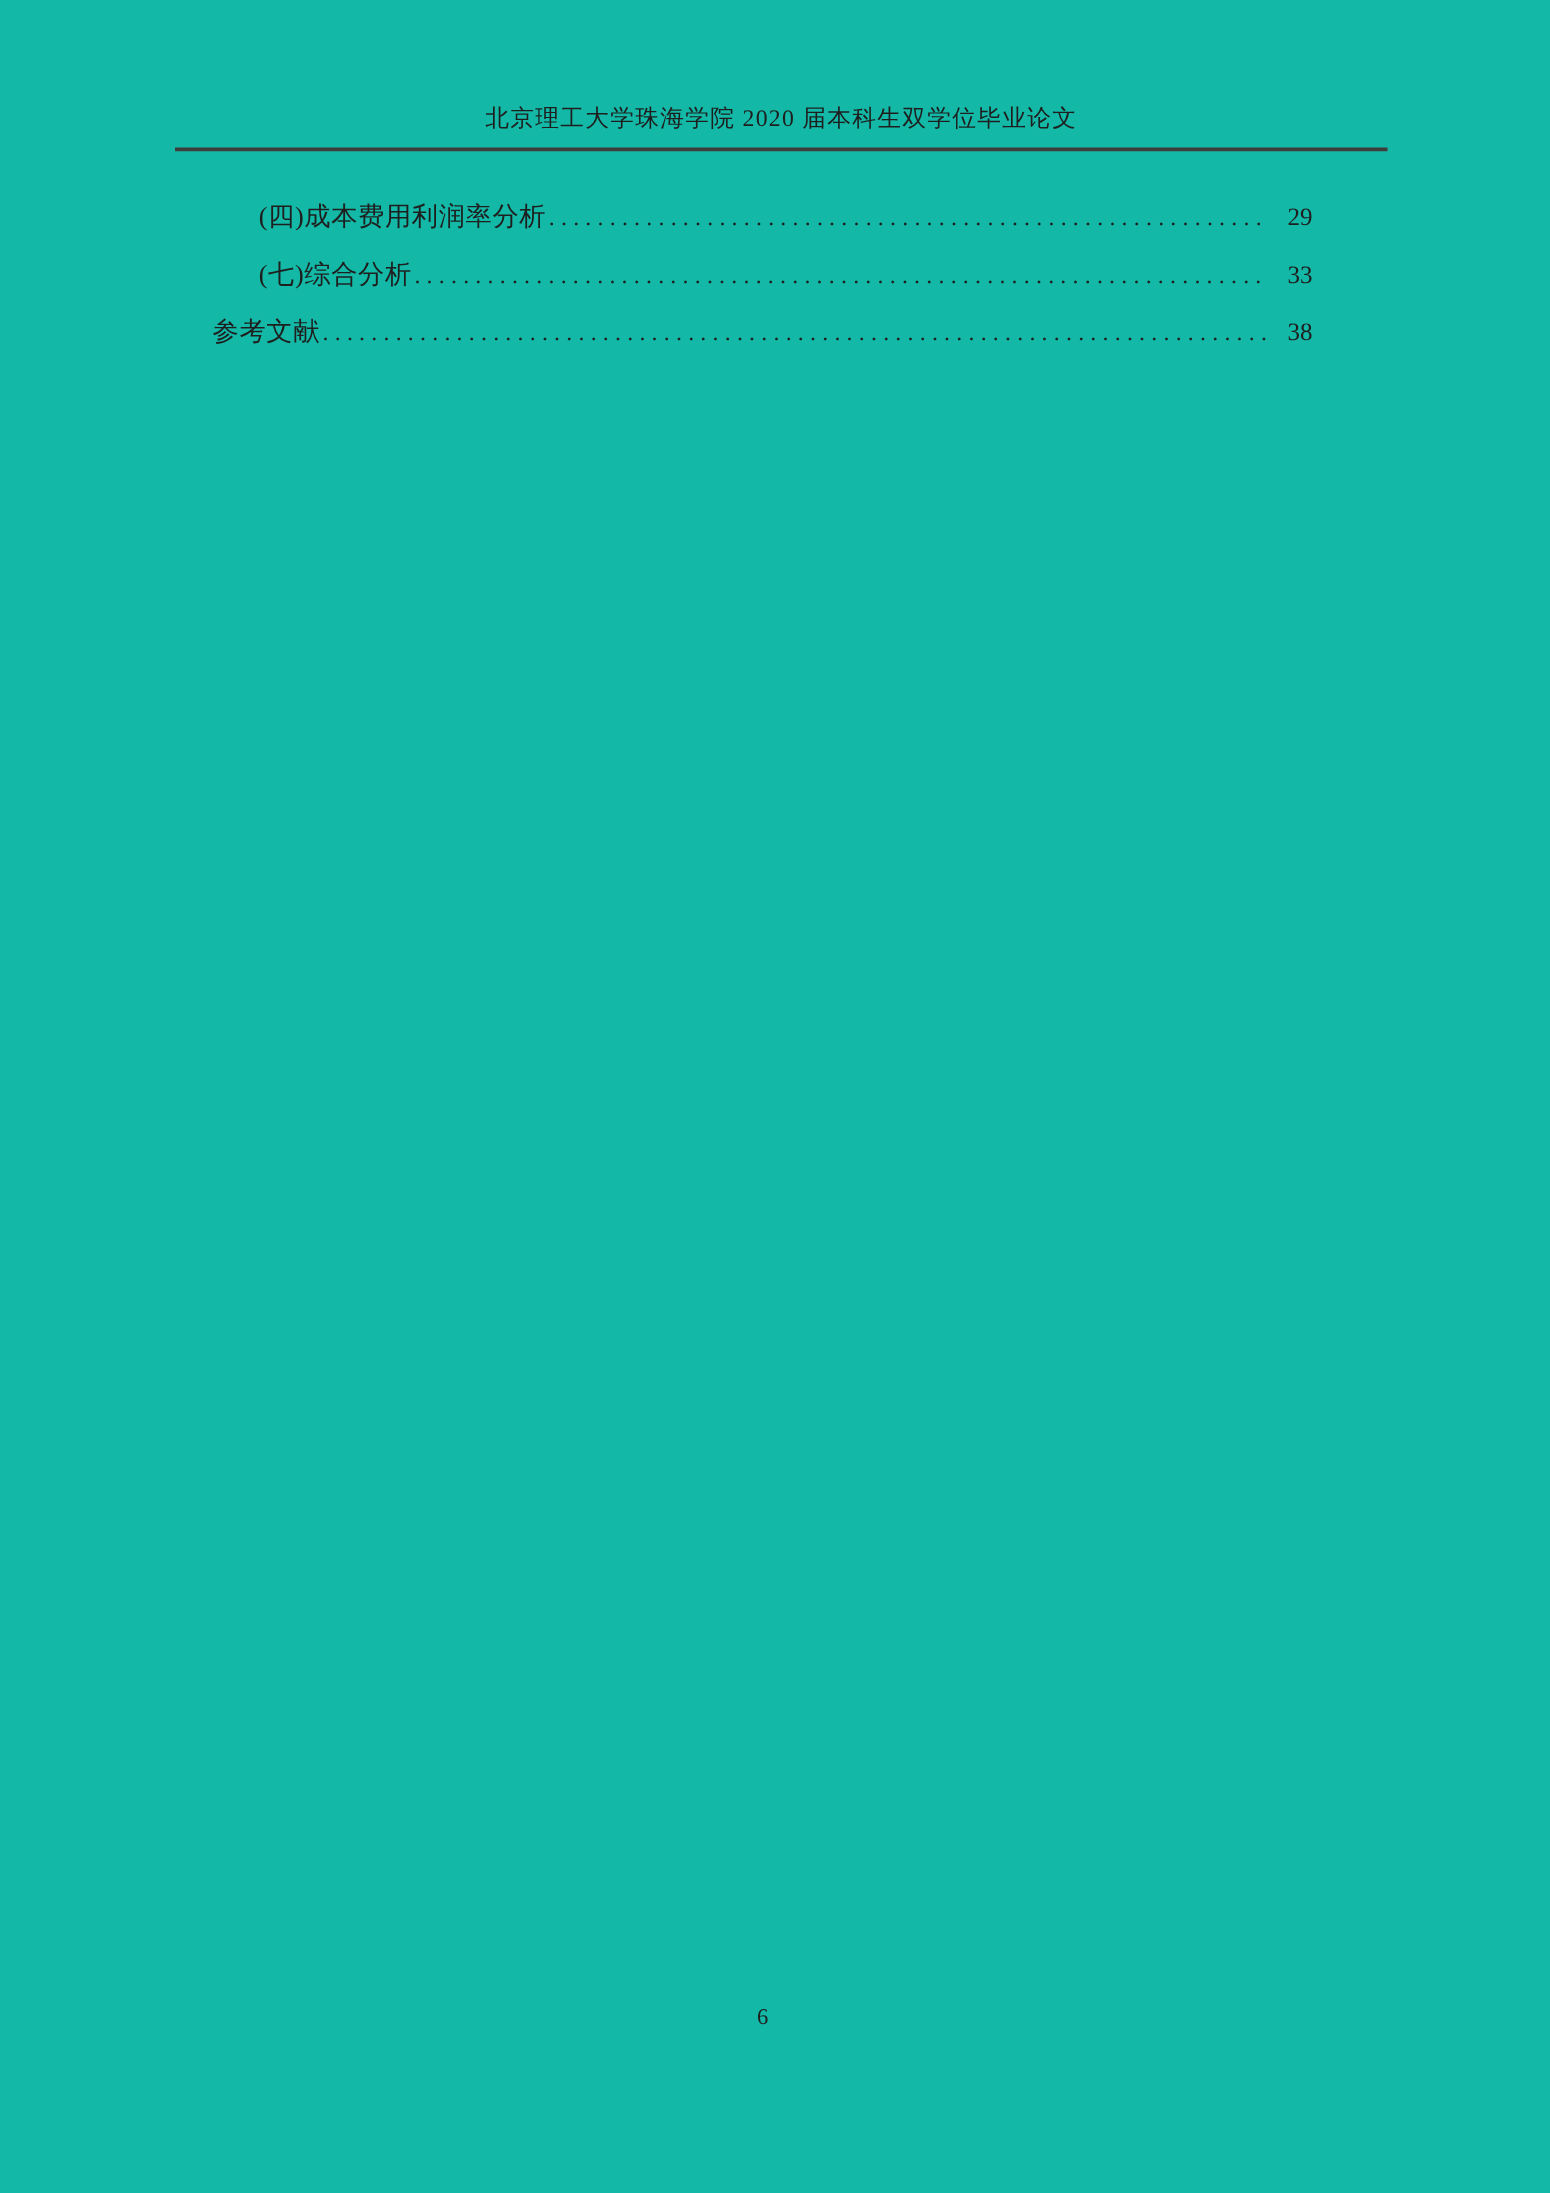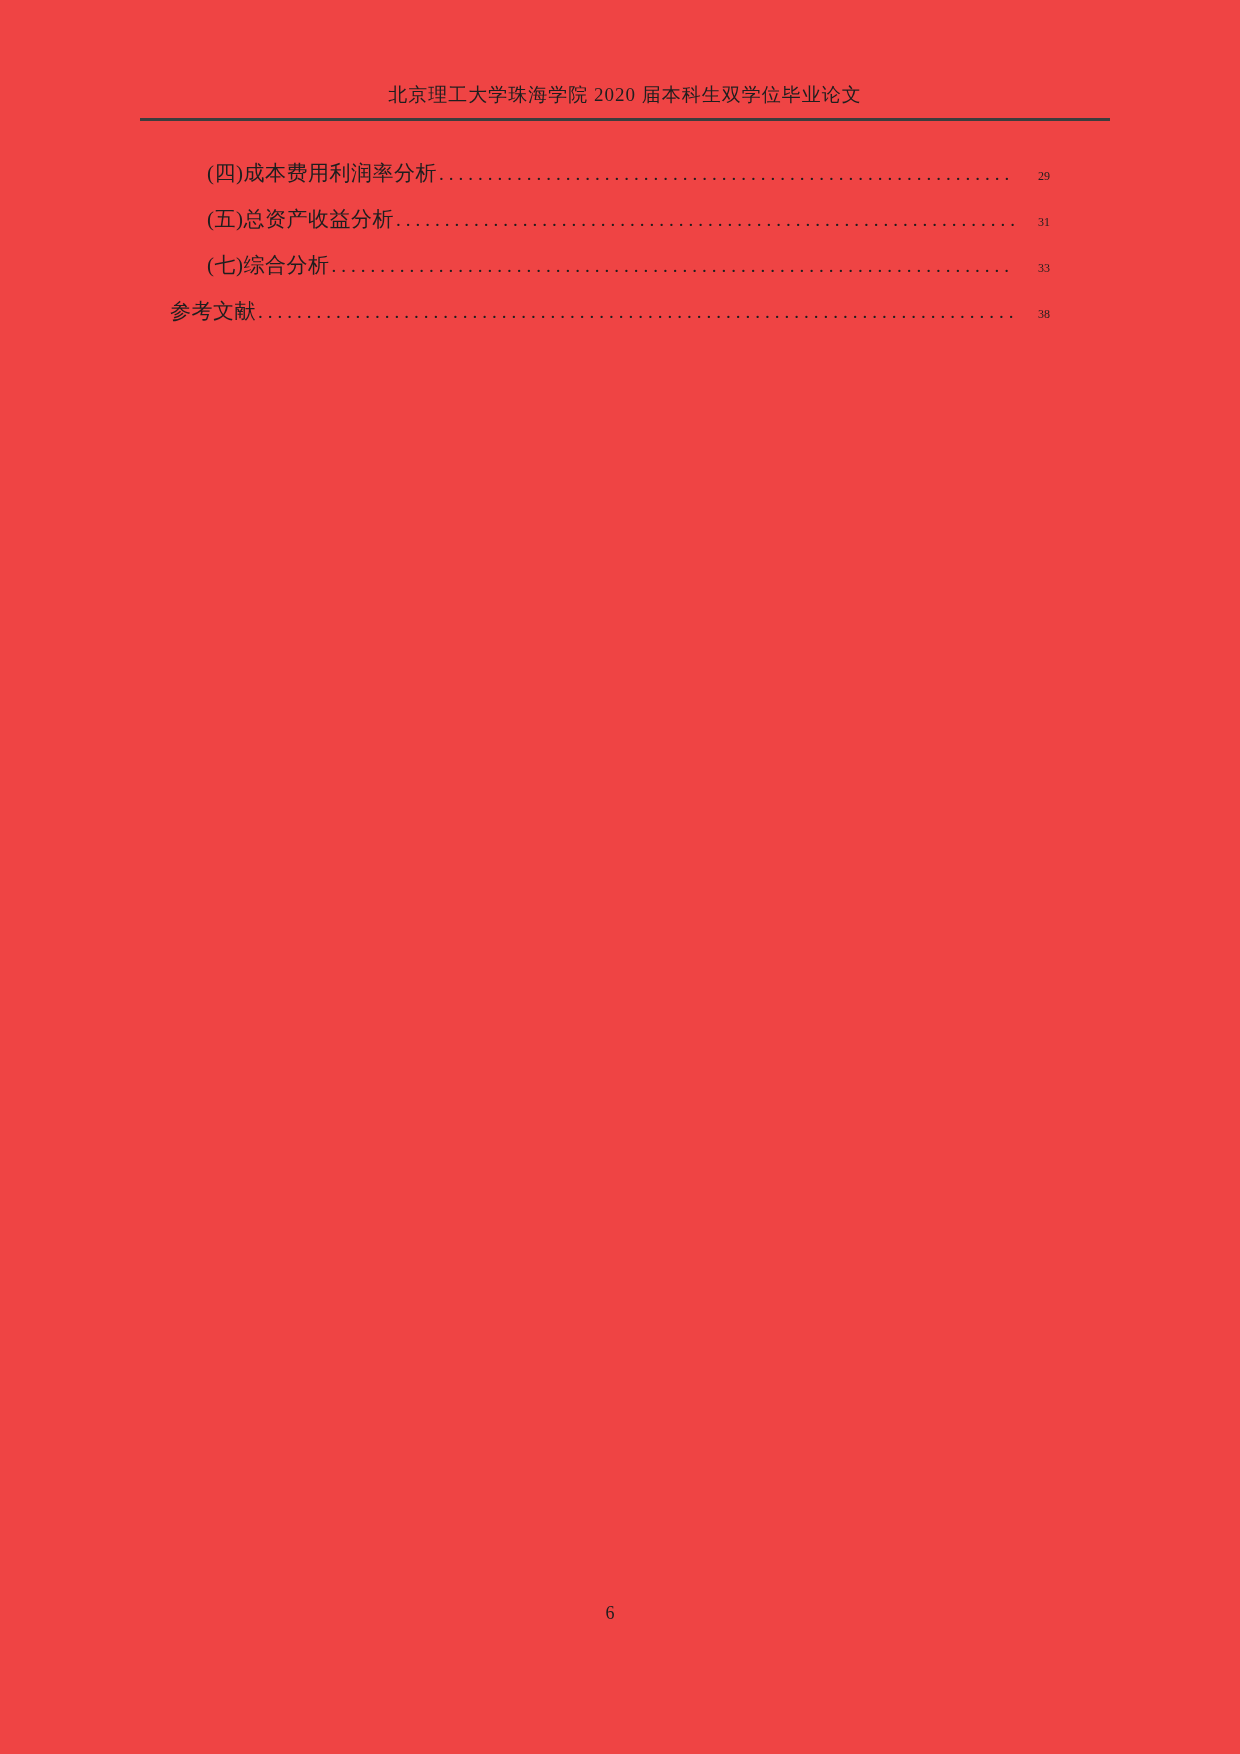--- a/index.html
+++ b/index.html
@@ -5,21 +5,21 @@
   html, body {
     margin: 0;
     padding: 0;
     background: #e8e8e8;
   }
   .page {
     position: relative;
     width: 1240px;
     height: 1754px;
     margin: 0 auto;
-    background: #ef4444;
+    background: #14b8a6;
     font-family: "Liberation Serif", "DejaVu Serif", serif;
     color: #1e1e1e;
     overflow: hidden;
   }
   .header-text {
     position: absolute;
     top: 82px;
     left: 140px;
     width: 970px;
     text-align: center;
@@ -65,21 +65,21 @@
     font-size: 19px;
     letter-spacing: 5px;
   }
   .toc-dots::after {
     content: "........................................................................................................................................................";
   }
   .toc-page {
     flex: 0 0 auto;
     min-width: 28px;
     text-align: right;
-    font-size: 12px;
+    font-size: 20px;
   }
   .footer {
     position: absolute;
     top: 1603px;
     left: 170px;
     width: 880px;
     text-align: center;
     font-size: 18px;
   }
 </style>
@@ -93,25 +93,20 @@
     <div class="header-rule"></div>
   </div>
 
   <div class="toc" id="toc">
     <div class="toc-row indent">
       <span class="toc-label">(四)成本费用利润率分析</span>
       <span class="toc-dots"></span>
       <span class="toc-page">29</span>
     </div>
 
-    <div class="toc-row indent">
-      <span class="toc-label">(五)总资产收益分析</span>
-      <span class="toc-dots"></span>
-      <span class="toc-page">31</span>
-    </div>
 
 
     <div class="toc-row indent">
       <span class="toc-label">(七)综合分析</span>
       <span class="toc-dots"></span>
       <span class="toc-page">33</span>
     </div>
 
 
     <div class="toc-row">

